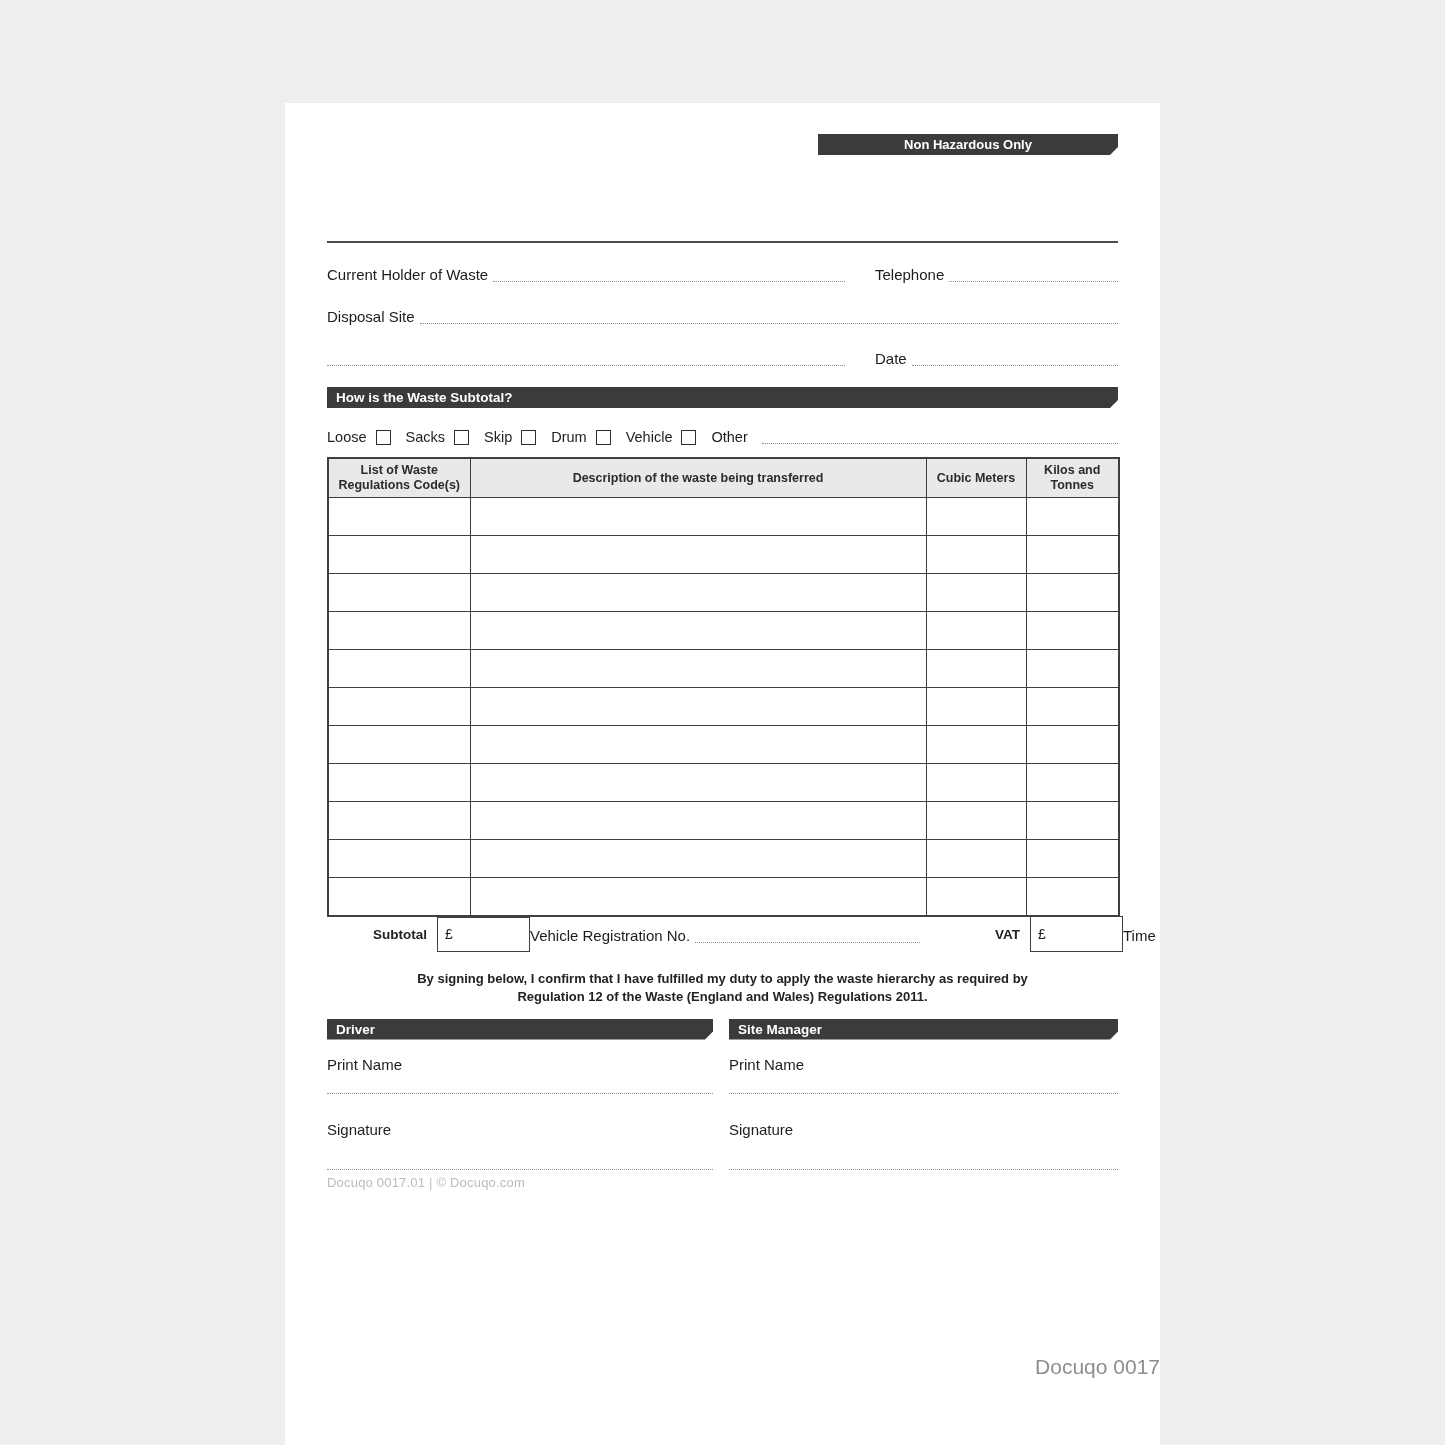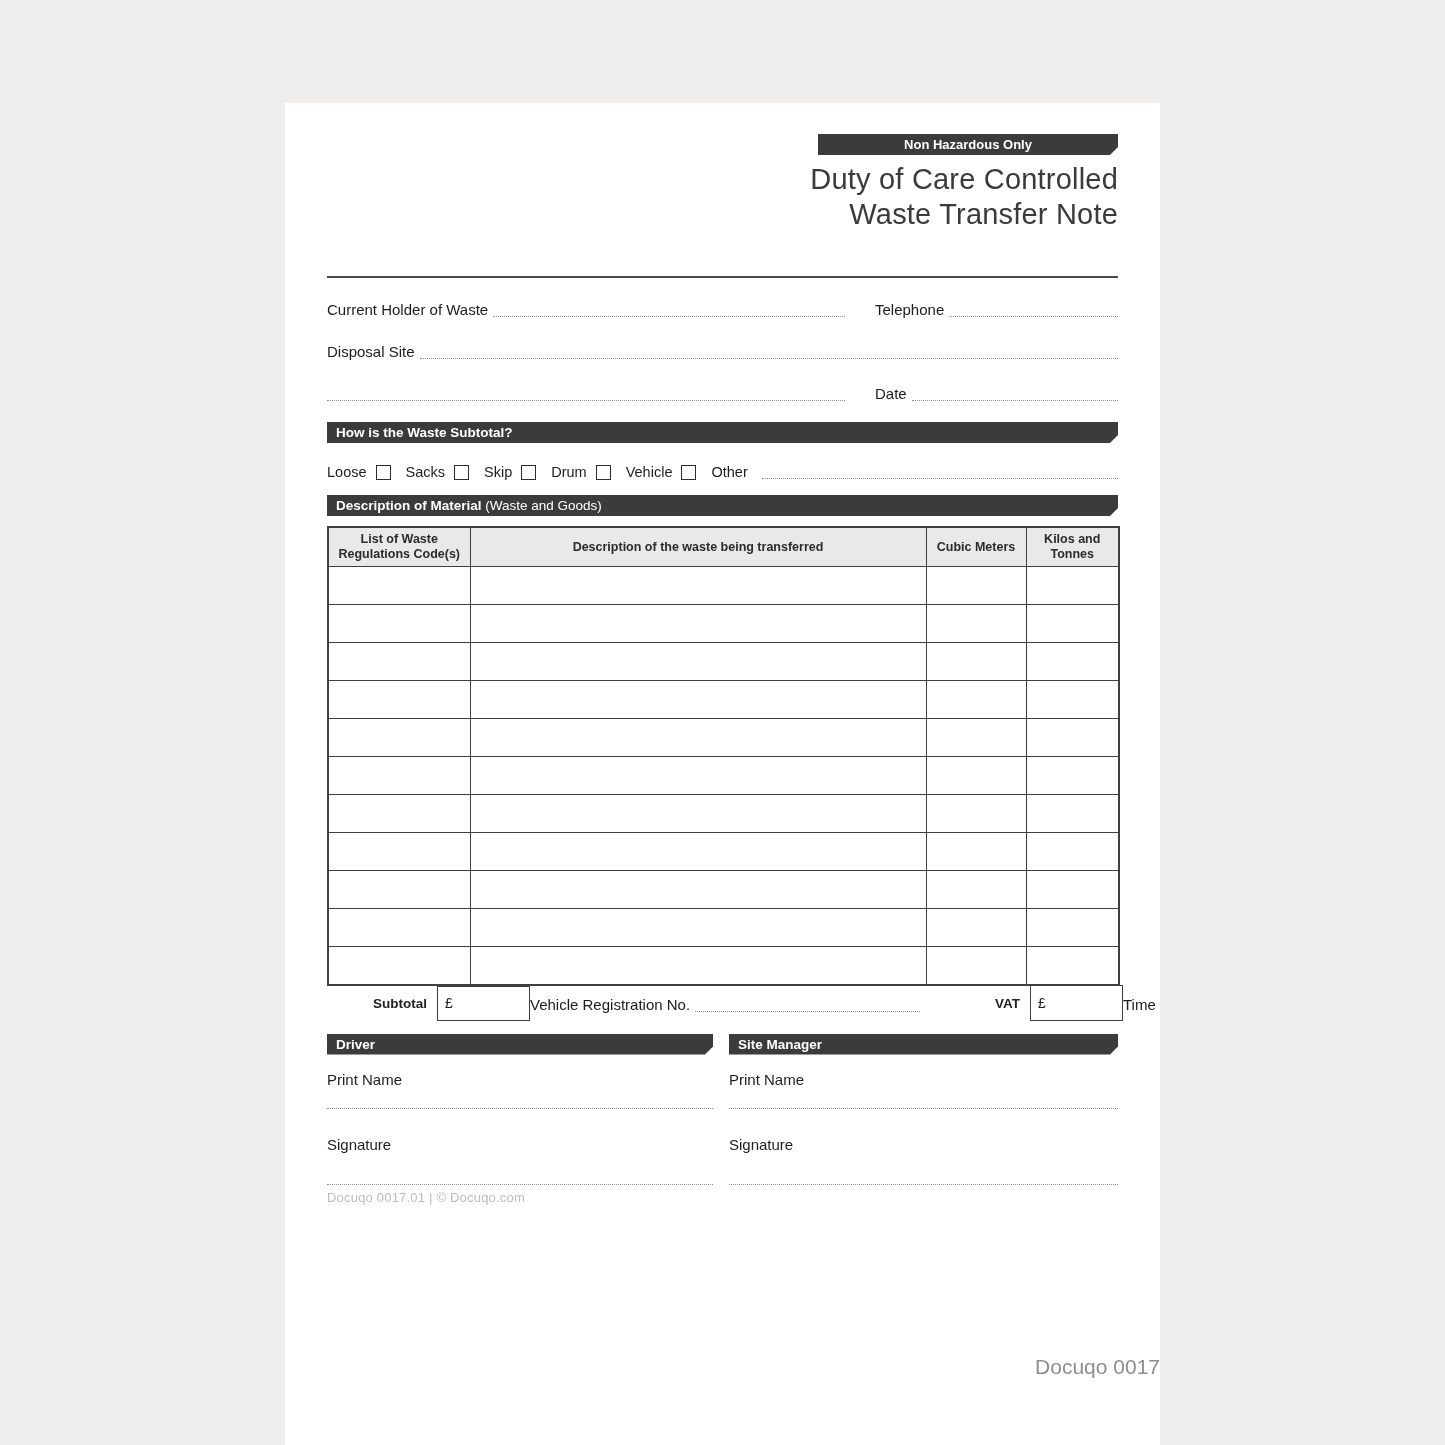--- a/index.html
+++ b/index.html
@@ -101,21 +101,21 @@
 </style>
 </head>
 <body>
 
 <div class="page">
 
   <div class="badge-row">
     <div class="badge">Non Hazardous Only</div>
   </div>
 
-  <h1 class="title"><span>Duty of Care Controlled</span><br><span>Waste Transfer Note</span></h1>
+  <h1 class="title"><br></h1>
 
   <div class="divider"></div>
 
   <div class="frow">
     <div class="fill sub-left">
       <span class="flabel">Current Holder of Waste</span>
       <span class="dots"></span>
     </div>
     <div class="fgap"></div>
     <div class="fill sub-right">
@@ -168,24 +168,20 @@
           <span class="cb-label">Vehicle</span>
           <span class="cb-box"></span>
         </span>
       </span>
     <span class="other-wrap">
       <span class="flabel" style="font-size:14.5px;padding-right:14px">Other</span>
       <span class="dots"></span>
     </span>
   </div>
 
-  <div class="bar bar2">
-    <span>Description of Material</span>
-    <span class="bar-normal">(Waste and Goods)</span>
-  </div>
 
   <table>
     <colgroup id="table-cols">
         <col style="width: 142px;">
         <col style="width: 456px;">
         <col style="width: 100px;">
         <col style="width: 93px;">
       </colgroup>
     <thead>
         <tr id="table-head-row">
@@ -292,20 +288,21 @@
           <span class="dots"></span>
         </span>
       </div>
       <div class="t-label total">TOTAL</div>
       <div class="t-box total">
           <span>£</span>
         </div>
     </div>
   </div>
 
+  <p class="declaration"><span>By signing below, I confirm that I have fulfilled my duty to apply the waste hierarchy as required by</span><br><span>Regulation 12 of the Waste (England and Wales) Regulations 2011.</span></p>
 
   <div class="sig-cols">
     <div class="sig-col left">
       <div class="bar">
         <span>Driver</span>
       </div>
       <div class="sig-label">Print Name</div>
       <div class="sig-line"></div>
       <div class="sig-label" style="margin-top:26px">Signature</div>
       <div class="sig-line second"></div>

